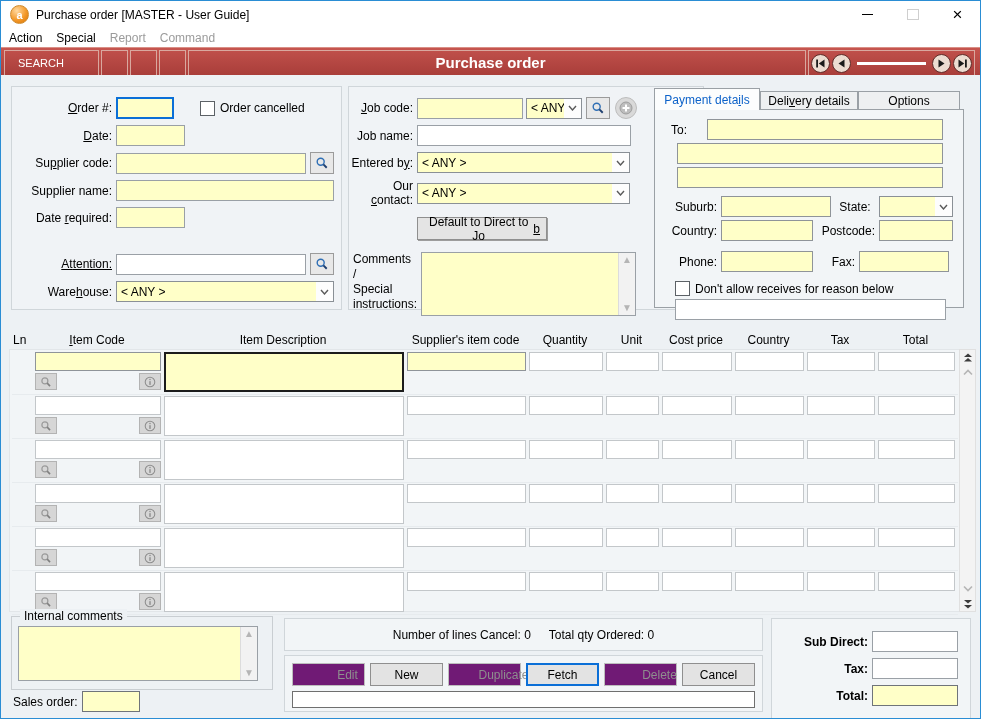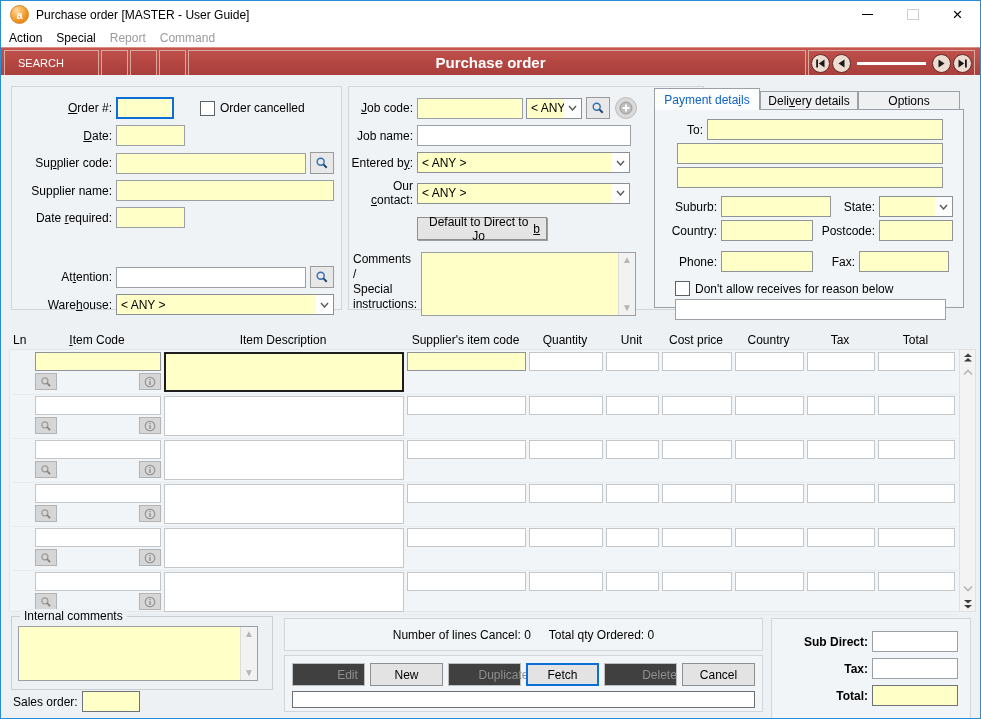--- a/index.html
+++ b/index.html
@@ -93,21 +93,21 @@
   .fieldset{position:absolute;left:10px;top:541px;width:260px;height:72px;border:1px solid #c9ced2;}
   .fieldset .legend{position:absolute;top:-8px;left:8px;background:#edf1f4;padding:0 4px;}
   .counts{position:absolute;left:283px;top:543px;width:479px;height:33px;border:1px solid #d0d6da;
     background:#f2f5f7;display:flex;align-items:center;justify-content:center;box-sizing:border-box;}
   .btnpanel{position:absolute;left:283px;top:580px;width:479px;height:57px;border:1px solid #d0d6da;
     background:#f2f5f7;box-sizing:border-box;padding:7px 7px 0 7px;}
   .btnrow{display:flex;justify-content:space-between;}
   .btn{width:73px;height:23px;background:#e3e3e3;border:1px solid #8f8f8f;font-size:12px;
     display:flex;align-items:center;justify-content:center;padding:0;
     font-family:"Liberation Sans",sans-serif;}
-  .btn.disabled{background:#404040;color:#8e8e8e;border-color:#bdbdbd;padding-left:38px;}
+  .btn.disabled{background:#701a75;color:#8e8e8e;border-color:#bdbdbd;padding-left:38px;}
   .btn.focus{border:2px solid #0b6fd7;}
   .statusline{margin-top:5px;width:100%;height:17px;border:1px solid #6f6f6f;background:#fff;box-sizing:border-box;}
   .totals{position:absolute;left:770px;top:543px;width:200px;height:103px;border:1px solid #d0d6da;
     background:#f2f5f7;box-sizing:border-box;padding-top:12px;}
   .totals .frow{justify-content:flex-end;padding-right:12px;}
   .totals .flabel{font-weight:bold;}
   .u{text-decoration:underline;}
   svg{display:block;}
 </style>
 </head>
@@ -195,21 +195,21 @@
         </button>
       </div>
       <div class="frow">
         <span class="flabel" style="width:100px;">Supplier name:</span>
         <input class="tbox yellow" style="width: 212px;" value="">
       </div>
       <div class="frow">
         <span class="flabel" style="width:100px;">Date <span class="u">r</span>equired:</span>
         <input class="tbox yellow" style="width: 63px;" value="">
       </div>
-      <div class="frow" style="margin-top:38px;">
+      <div class="frow" style="margin-top:25px;text-decoration:underline;">
         <span class="flabel" style="width:100px;">At<span class="u">t</span>ention:</span>
         <input class="tbox" style="width: 184px;" value="">
         <button class="sq-btn">
           <svg width="14" height="14" viewBox="0 0 16 16">
               <circle cx="6.5" cy="6.5" r="4" fill="none" stroke="#2f6fb5" stroke-width="1.6"></circle>
               <line x1="9.6" y1="9.6" x2="13.4" y2="13.4" stroke="#1f3f6f" stroke-width="2.2"></line>
             </svg>
         </button>
       </div>
       <div class="frow">
@@ -295,35 +295,35 @@
       </div>
     </div>
 
     <div class="tabstrip" style="left:653px;top:13px;">
       <div class="tab active" style="width:106px;">Payment deta<span class="u">i</span>ls</div>
       <div class="tab" style="width:98px;">Deli<span class="u">v</span>ery details</div>
       <div class="tab" style="width:102px;">Options</div>
     </div>
     <div class="tabpanel" style="left:653px;top:34px;width:310px;height:199px;padding-top:9px;">
       <div class="frow" style="margin-bottom:3px;">
-        <span class="flabel" style="width:48px;">To:</span>
+        <span class="flabel" style="width:48px;text-align:center;">To:</span>
         <input class="tbox yellow" style="width: 230px; border-color: rgb(143, 148, 153);" value="">
       </div>
       <div class="frow" style="margin-bottom:3px;">
         <span style="width:22px;"></span>
         <input class="tbox yellow" style="width: 260px; border-color: rgb(143, 148, 153);" value="">
       </div>
       <div class="frow" style="margin-bottom:8px;">
         <span style="width:22px;"></span>
         <input class="tbox yellow" style="width: 260px; border-color: rgb(143, 148, 153);" value="">
       </div>
       <div class="frow" style="margin-bottom:3px;">
         <span class="flabel" style="width:62px;">Suburb:</span>
         <input class="tbox yellow" style="width: 104px; border-color: rgb(143, 148, 153);" value="">
-        <span class="flabel" style="width:40px;margin-left:4px;">State:</span>
+        <span class="flabel" style="width:40px;margin-left:4px;text-align:center;">State:</span>
         <div class="selectbox" style="width:74px;">
           <span class="sel-text"></span>
           <span class="chev">
               <svg width="9" height="6" viewBox="0 0 9 6">
                 <polyline points="1,1 4.5,5 8,1" fill="none" stroke="#5a5a5a" stroke-width="1.4"></polyline>
               </svg>
             </span>
         </div>
       </div>
       <div class="frow" style="margin-bottom:10px;">

